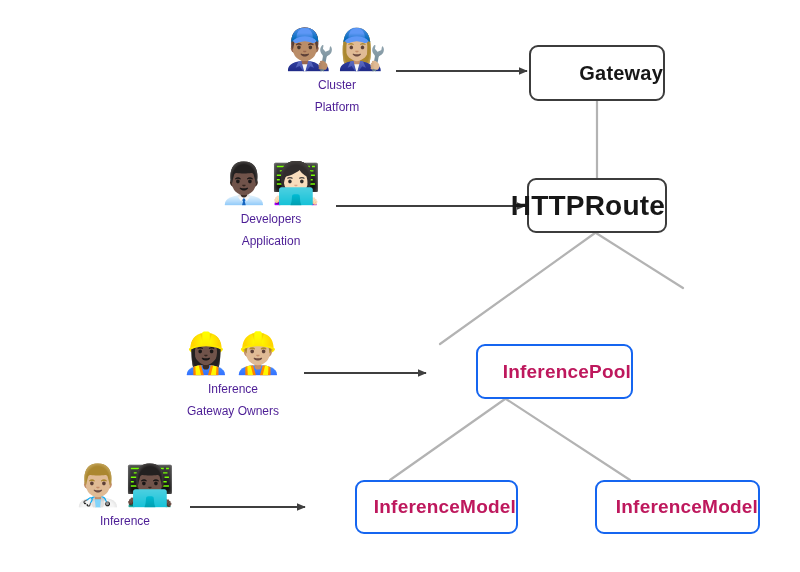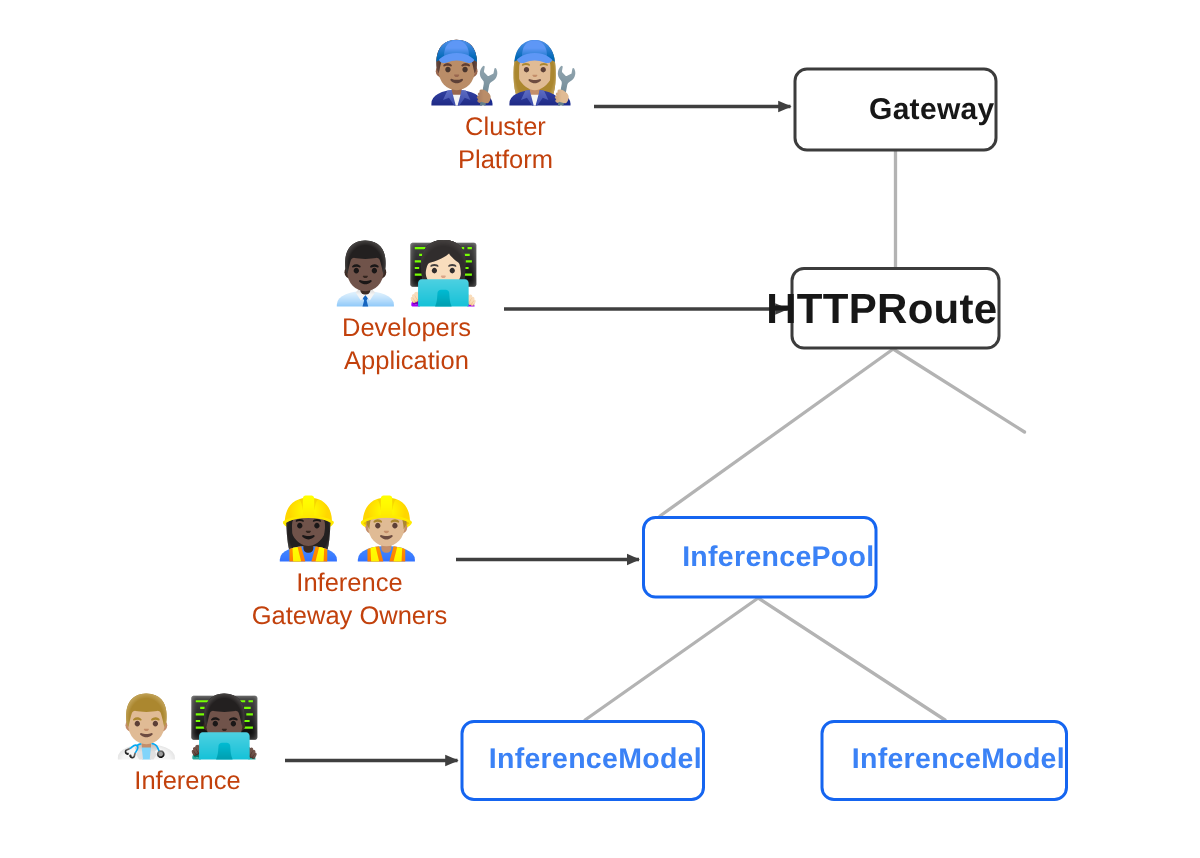--- a/index.html
+++ b/index.html
@@ -40,23 +40,23 @@
   .persona-emojis {
     font-family: "DejaVu Sans", sans-serif;
     font-size: 40px;
     line-height: 46px;
     letter-spacing: 2px;
     white-space: nowrap;
     user-select: none;
   }
   .persona-label {
     margin-top: 2px;
-    font-size: 17px;
+    font-size: 12px;
     line-height: 22px;
-    color: #c2410c;
+    color: #4c1d95;
     font-weight: 400;
   }
   .persona-label span {
     display: block;
   }
 
   
   .node {
     position: absolute;
     box-sizing: border-box;
@@ -68,21 +68,22 @@
     font-weight: bold;
     letter-spacing: 0.2px;
     text-align: center;
   }
   .node.dark {
     border: 2.4px solid #3c3c3c;
     color: #171717;
   }
   .node.blue {
     border: 2.6px solid #1565f0;
-    color: #3b82f6;
+    color: #be185d;
+    margin-left: 48px;
   }
   .node-label {
     pointer-events: none;
   }
 
   #node-gateway      { left: 529px; top: 45px;  width: 136px; height: 56px;  font-size: 20px; }
   #node-httproute    { left: 527px; top: 178px; width: 140px; height: 55px;  font-size: 28px; }
   #node-service      { left: 610px; top: 288px; width: 146px; height: 53px;  font-size: 20px; }
   #node-inferencepool{ left: 428px; top: 344px; width: 157px; height: 55px;  font-size: 19px; }
   #node-inferencemodel-1 { left: 307px; top: 480px; width: 163px; height: 54px; font-size: 19px; }

